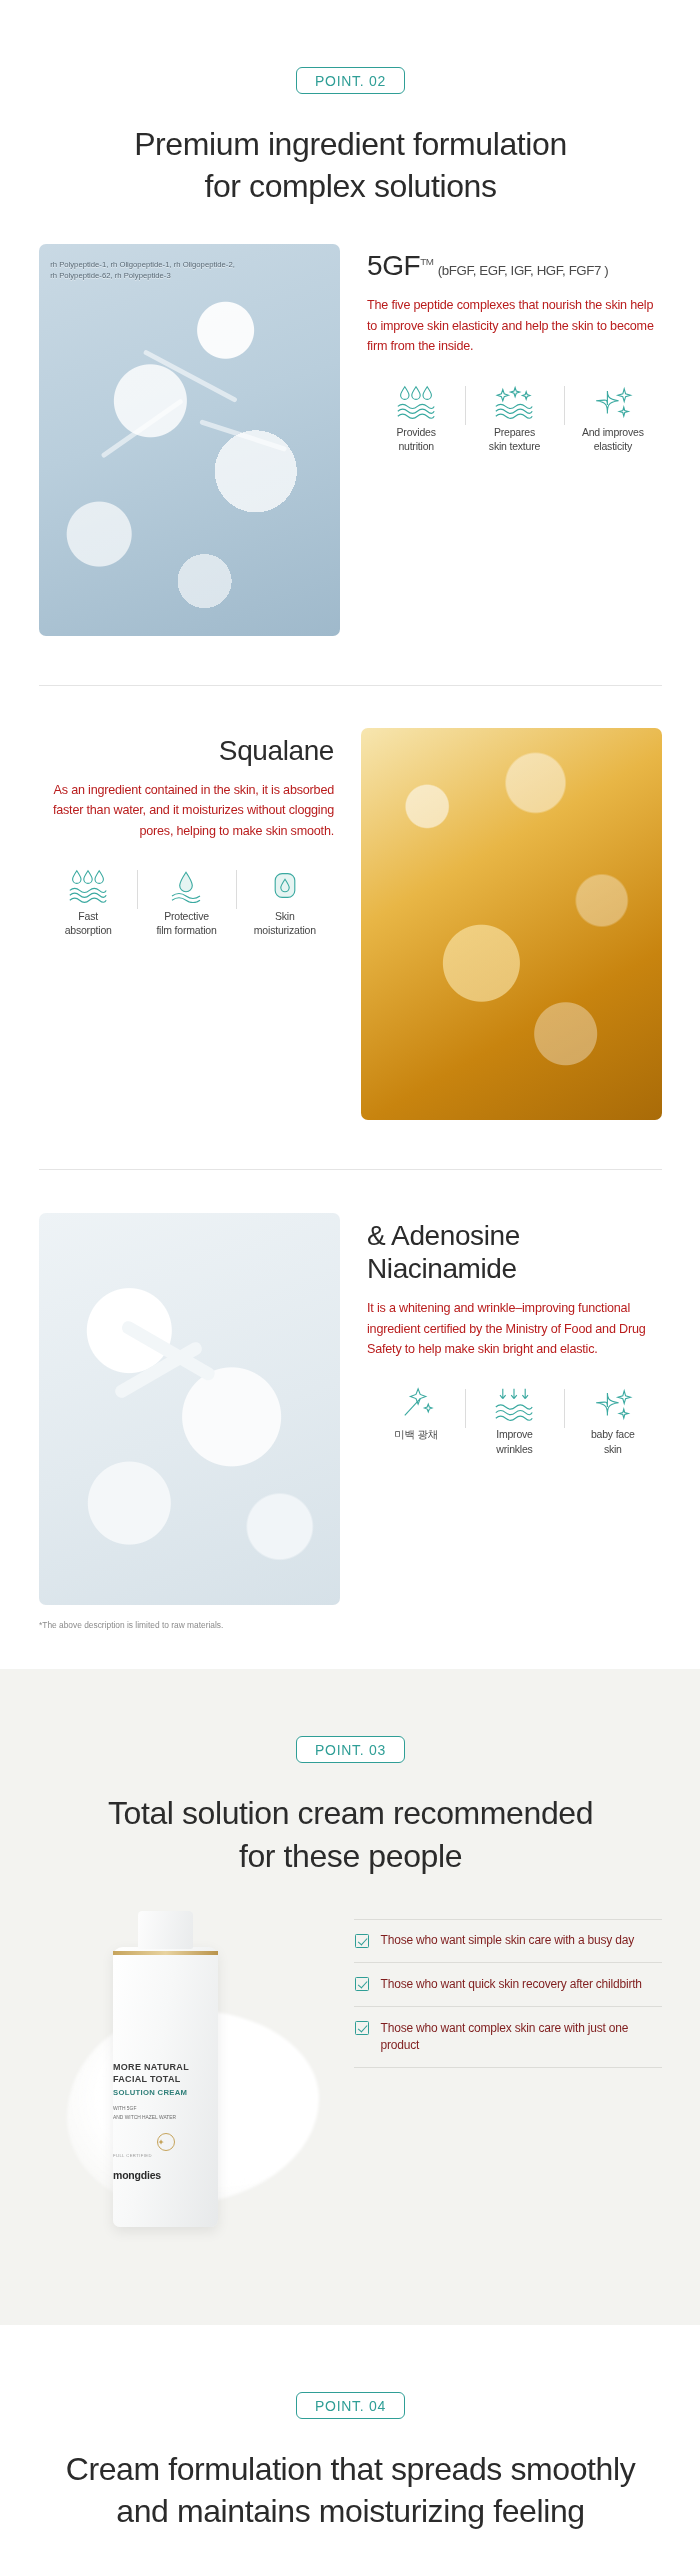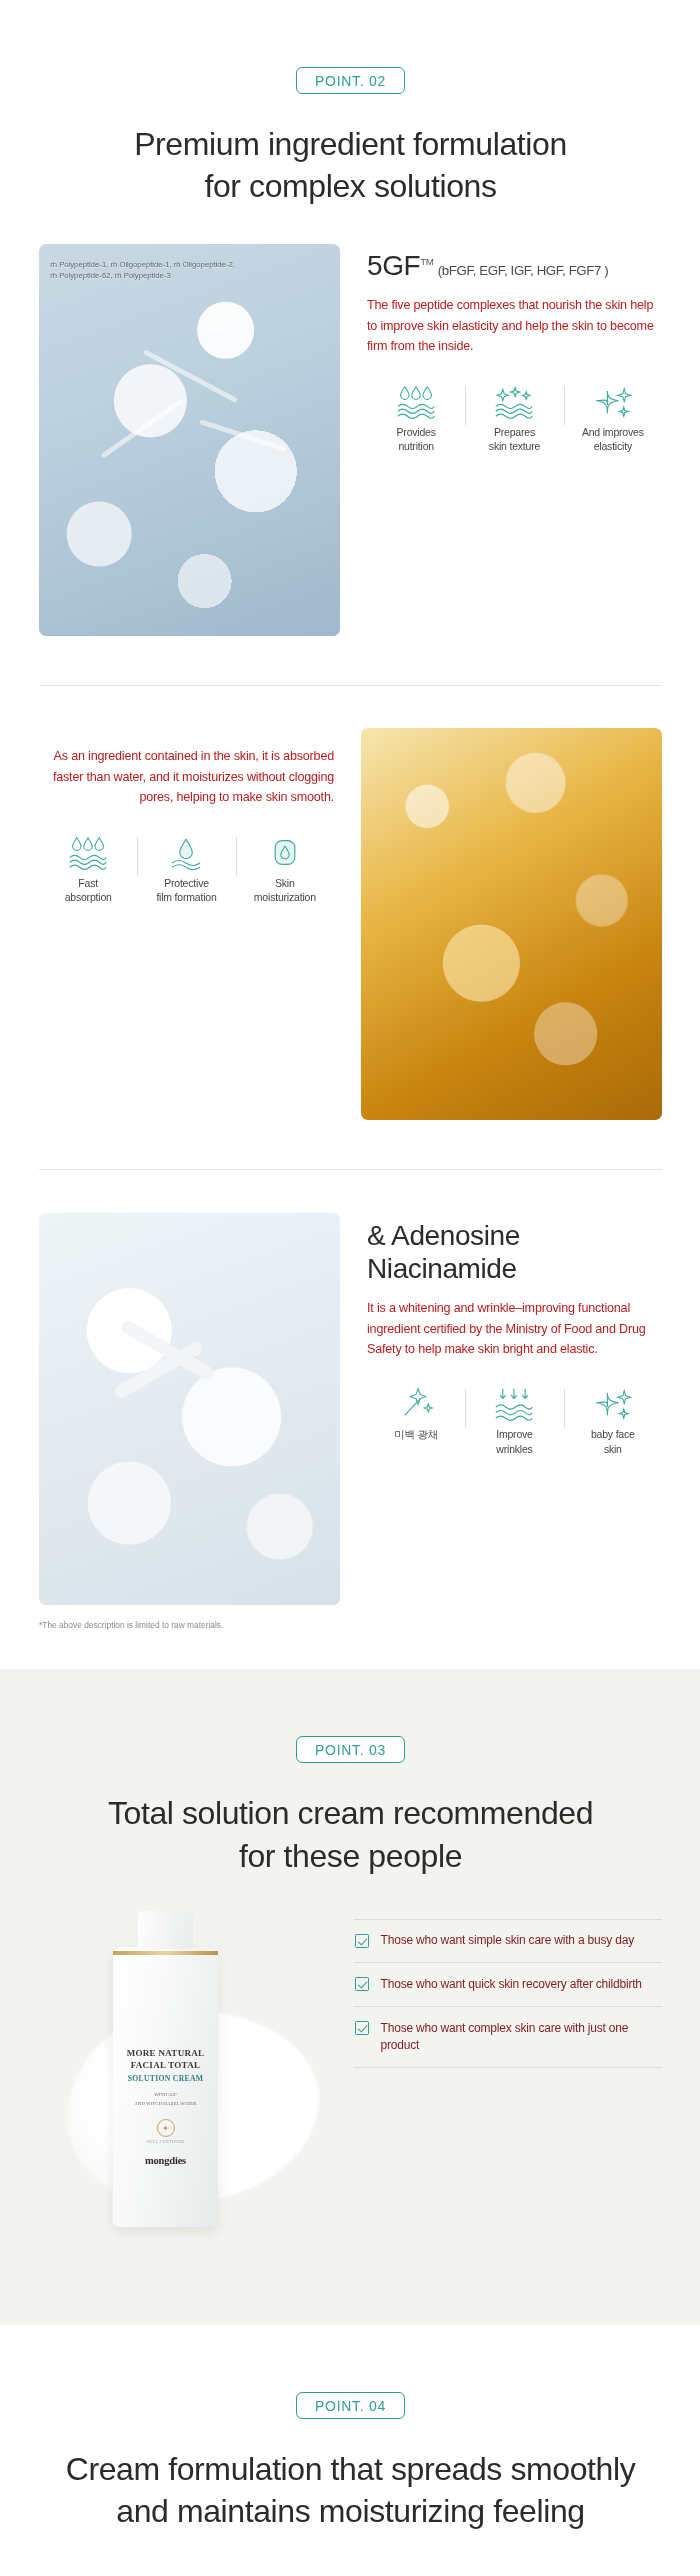--- a/index.html
+++ b/index.html
@@ -227,24 +227,23 @@
     border-radius: 4.2px 4.2px 2.1px 2.1px;
   }
   .bottle-gold {
     position: absolute;
     left: 0; top: 4.2px;
     width: 100%; height: 3.5px;
     background: linear-gradient(90deg, #c6a45c, #e8d3a0, #b9934b);
   }
   .bottle-text {
     position: absolute;
-    top: 100px; left: 0; right: 0;
-    text-align: center;
+    top: 114px; left: 0; right: 0;
+    text-align: left;
     color: #3a3a3a;
-    font-family: Liberation Serif, serif;
   }
   .bt1 { font-size: 9px; letter-spacing: 0.3px; line-height: 1.35; font-weight: 600; }
   .bt2 { font-size: 7.7px; color: #2f7f79; letter-spacing: 0.3px; margin-top: 2.8px; font-weight: 600;}
   .bt3 { font-size: 4.9px; color: #6d6d6d; margin-top: 8.4px; line-height: 1.5; }
   .bt-seal {
     margin: 11.2px auto 0;
     width: 18px; height: 18px;
     border-radius: 50%;
     border: 0.7px solid #c6a45c;
     color: #c6a45c;
@@ -363,20 +362,21 @@
 elasticity</div>
           </div>
         </div>
       </div>
     </div>
 
     <div class="hr-light" style="margin:49px 39px 0;"></div>
 
     <div class="block" style="margin-top:43px;">
       <div class="text-col left" style="padding-left:0;">
+        <div class="ing-title">Squalane</div>
         <div class="ing-desc">As an ingredient contained in the skin, it is absorbed faster than water, and it moisturizes without clogging pores, helping to make skin smooth.</div>
         <div class="feature-row">
           <div class="feature">
             <div class="ficon">
               <svg width="42" height="35" viewBox="0 0 60 50" fill="none" stroke="#3aa9a0" stroke-width="1.6">
                 <path d="M14 4 C10 10 8 13 8 16 a6 6 0 0 0 12 0 c0-3-2-6-6-12z"></path>
                 <path d="M30 4 C26 10 24 13 24 16 a6 6 0 0 0 12 0 c0-3-2-6-6-12z"></path>
                 <path d="M46 4 C42 10 40 13 40 16 a6 6 0 0 0 12 0 c0-3-2-6-6-12z"></path>
                 <path d="M4 32 q7 -6 14 0 t14 0 t14 0 t10 0"></path>
                 <path d="M4 39 q7 -6 14 0 t14 0 t14 0 t10 0"></path>

